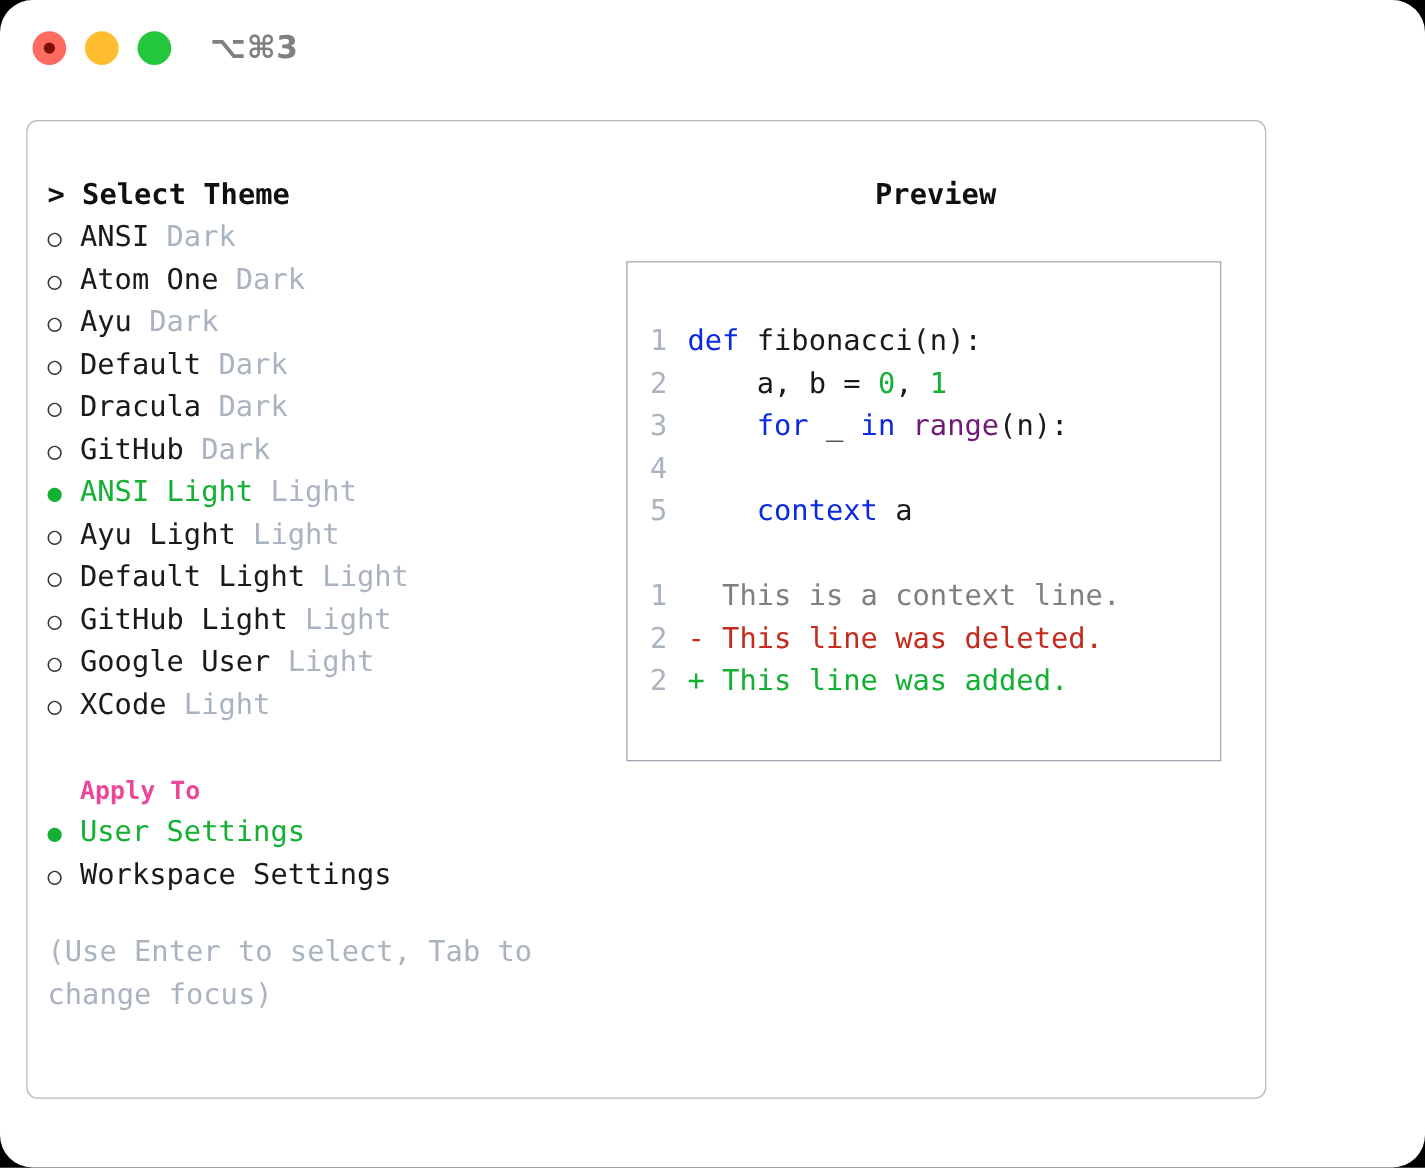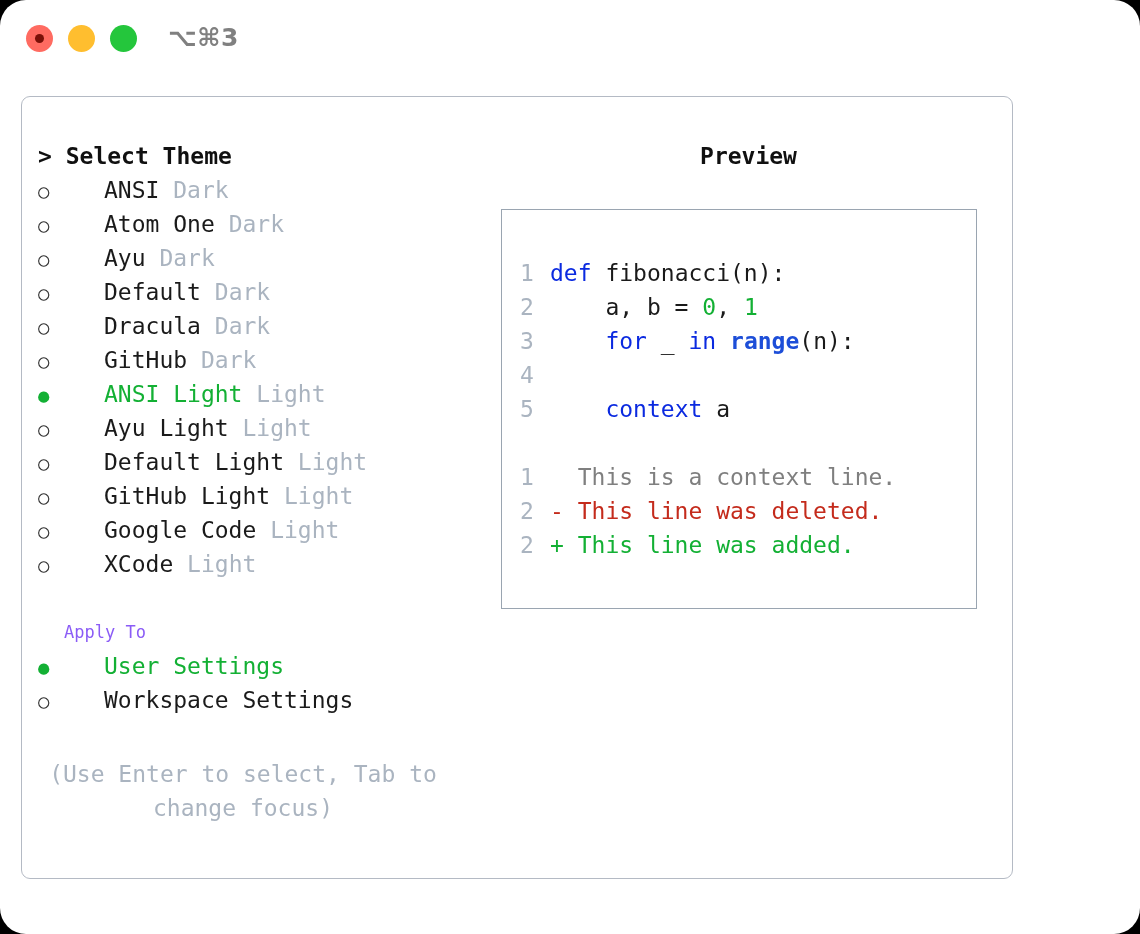--- a/index.html
+++ b/index.html
@@ -115,42 +115,42 @@
     white-space: pre;
   }
   .marker {
     width: 26px;
     flex: 0 0 26px;
     font-size: 19px;
     color: #333333;
     line-height: 34px;
   }
   .marker.on { color: #13b034; font-size: 19px; }
-  .opt-name   { color: #1a1a1a; margin-left: 40px; }
+  .opt-name   { color: #1a1a1a; }
   .opt-name.sel { color: #13b034; }
   .opt-kind   { color: #aab4c0; }
 
   .gap-row { height: 34px; }
   .subhead {
-    font-size: 17px;
-    color: #8b5cf6;
+    font-size: 20px;
+    color: #ec4899;
     line-height: 34px;
     padding-left: 26px;
     white-space: pre;
+    font-weight: bold;
   }
 
   .hint {
-    margin-top: 40px;
+    margin-top: 28px;
     font-size: 23px;
     color: #aab4c0;
     line-height: 34px;
     width: 410px;
     white-space: pre-wrap;
     word-break: break-word;
-    text-align: center;
   }
 
   
   .preview-title {
     font-size: 23px;
     font-weight: bold;
     color: #101010;
     line-height: 34px;
     white-space: pre;
     text-align: center;
@@ -174,21 +174,21 @@
   .ln {
     width: 30px;
     flex: 0 0 30px;
     color: #aab4c0;
     text-align: left;
   }
   .code-body { white-space: pre; text-align: center; }
   .blank-line { height: 34px; }
 
   .tok-kw   { color: #0b2ae0; }
-  .tok-fn   { color: #1d4ed8; font-weight: bold; }
+  .tok-fn   { color: #701a75; }
   .tok-num  { color: #13b034; }
   .tok-txt  { color: #1a1a1a; }
 
   .diff-ctx { color: #7f7f7f; }
   .diff-del { color: #c42b1c; }
   .diff-add { color: #13b034; }
 </style>
 </head>
 <body>
 
@@ -213,21 +213,21 @@
           <div class="opt-row"><span class="marker">○</span><span class="opt-name">ANSI</span><span class="opt-kind"> Dark</span></div>
           <div class="opt-row"><span class="marker">○</span><span class="opt-name">Atom One</span><span class="opt-kind"> Dark</span></div>
           <div class="opt-row"><span class="marker">○</span><span class="opt-name">Ayu</span><span class="opt-kind"> Dark</span></div>
           <div class="opt-row"><span class="marker">○</span><span class="opt-name">Default</span><span class="opt-kind"> Dark</span></div>
           <div class="opt-row"><span class="marker">○</span><span class="opt-name">Dracula</span><span class="opt-kind"> Dark</span></div>
           <div class="opt-row"><span class="marker">○</span><span class="opt-name">GitHub</span><span class="opt-kind"> Dark</span></div>
           <div class="opt-row"><span class="marker on">●</span><span class="opt-name sel">ANSI Light</span><span class="opt-kind"> Light</span></div>
           <div class="opt-row"><span class="marker">○</span><span class="opt-name">Ayu Light</span><span class="opt-kind"> Light</span></div>
           <div class="opt-row"><span class="marker">○</span><span class="opt-name">Default Light</span><span class="opt-kind"> Light</span></div>
           <div class="opt-row"><span class="marker">○</span><span class="opt-name">GitHub Light</span><span class="opt-kind"> Light</span></div>
-          <div class="opt-row"><span class="marker">○</span><span class="opt-name">Google Code</span><span class="opt-kind"> Light</span></div>
+          <div class="opt-row"><span class="marker">○</span><span class="opt-name">Google User</span><span class="opt-kind"> Light</span></div>
           <div class="opt-row"><span class="marker">○</span><span class="opt-name">XCode</span><span class="opt-kind"> Light</span></div>
         </div>
 
       <div class="gap-row"></div>
 
       <div class="subhead">Apply To</div>
 
       <div id="apply-list">
           <div class="opt-row"><span class="marker on">●</span><span class="opt-name sel">User Settings</span></div>
           <div class="opt-row"><span class="marker">○</span><span class="opt-name">Workspace Settings</span></div>

